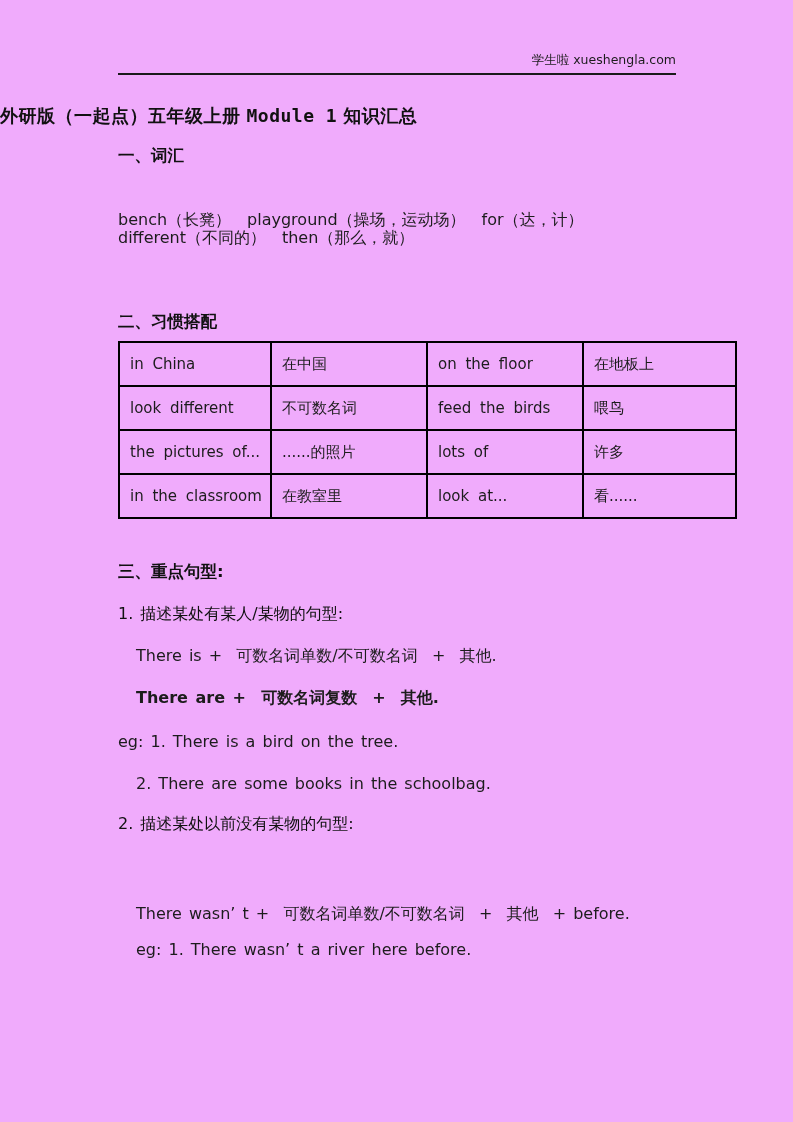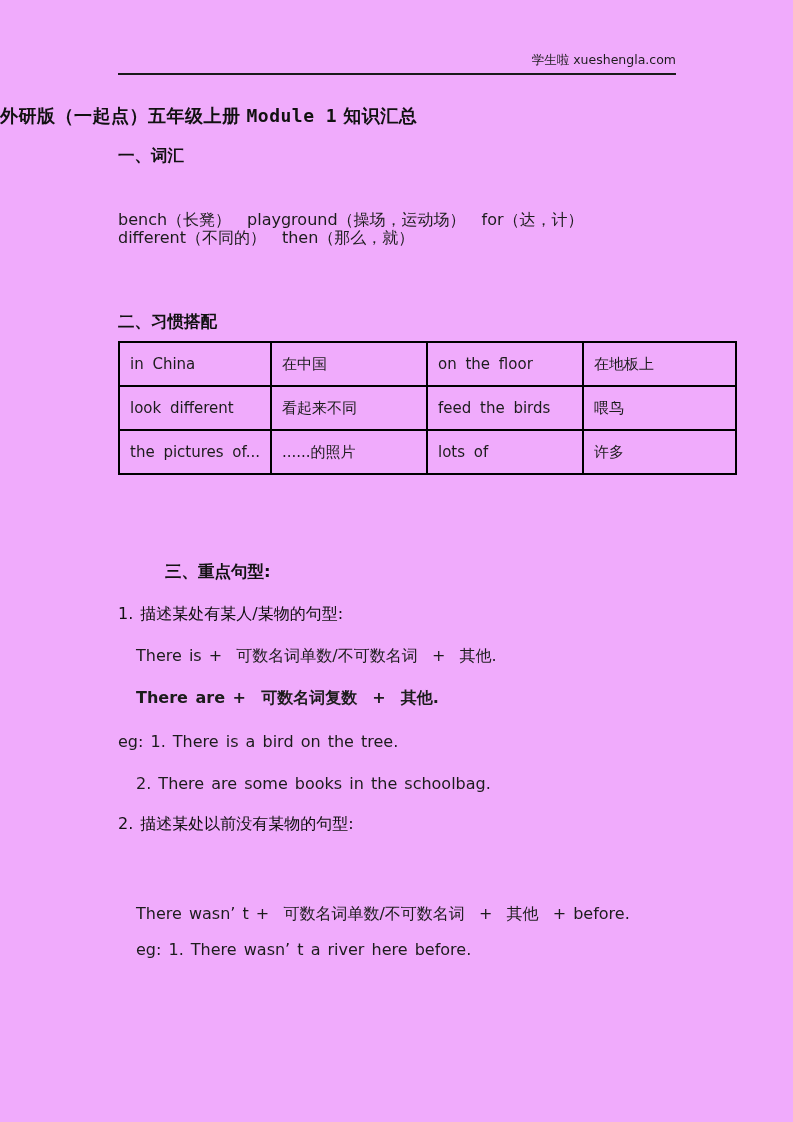--- a/index.html
+++ b/index.html
@@ -85,21 +85,21 @@
     color: #1c1c1c;
     word-spacing: 4px;
     vertical-align: middle;
     overflow: hidden;
   }
   
   .y-vocab-h   { top: 145px; }
   .y-vocab-1   { top: 186px; margin-top: 24px; }
   .y-vocab-2   { top: 228px; }
   .y-colloc-h  { top: 311px; }
-  .y-sent-h    { top: 561px; margin-left: 47px; }
+  .y-sent-h    { top: 561px; }
   .y-p1  { top: 604px; }
   .y-p2  { top: 646px; }
   .y-p3  { top: 688px; font-weight: bold; }
   .y-p4  { top: 732px; }
   .y-p5  { top: 774px; }
   .y-p6  { top: 814px; }
   .y-p7  { top: 856px; margin-top: 48px; }
   .y-p8  { top: 898px; }
   .y-p9  { top: 940px; }
   .y-p10 { top: 982px; }
@@ -130,29 +130,35 @@
     </colgroup>
     <tbody>
       <tr>
         <td>in China</td>
         <td>在中国</td>
         <td>on the floor</td>
         <td>在地板上</td>
       </tr>
       <tr>
         <td>look different</td>
-        <td>看起来不同</td>
+        <td>不可数名词</td>
         <td>feed the birds</td>
         <td>喂鸟</td>
       </tr>
       <tr>
         <td>the pictures of...</td>
         <td>......的照片</td>
         <td>lots of</td>
         <td>许多</td>
+      </tr>
+      <tr>
+        <td>in the classroom</td>
+        <td>在教室里</td>
+        <td>look at...</td>
+        <td>看......</td>
       </tr>
     </tbody>
   </table>
 
   <h2 class="sec-heading y-sent-h">三、重点句型:</h2>
 
   <p class="para bold left-0 y-p1">1. 描述某处有某人/某物的句型:</p>
   <p class="para left-1 y-p2">There is +  可数名词单数/不可数名词  +  其他.</p>
   <p class="para left-1 y-p3">There are +  可数名词复数  +  其他.</p>
   <p class="para left-0 y-p4">eg: 1. There is a bird on the tree.</p>

